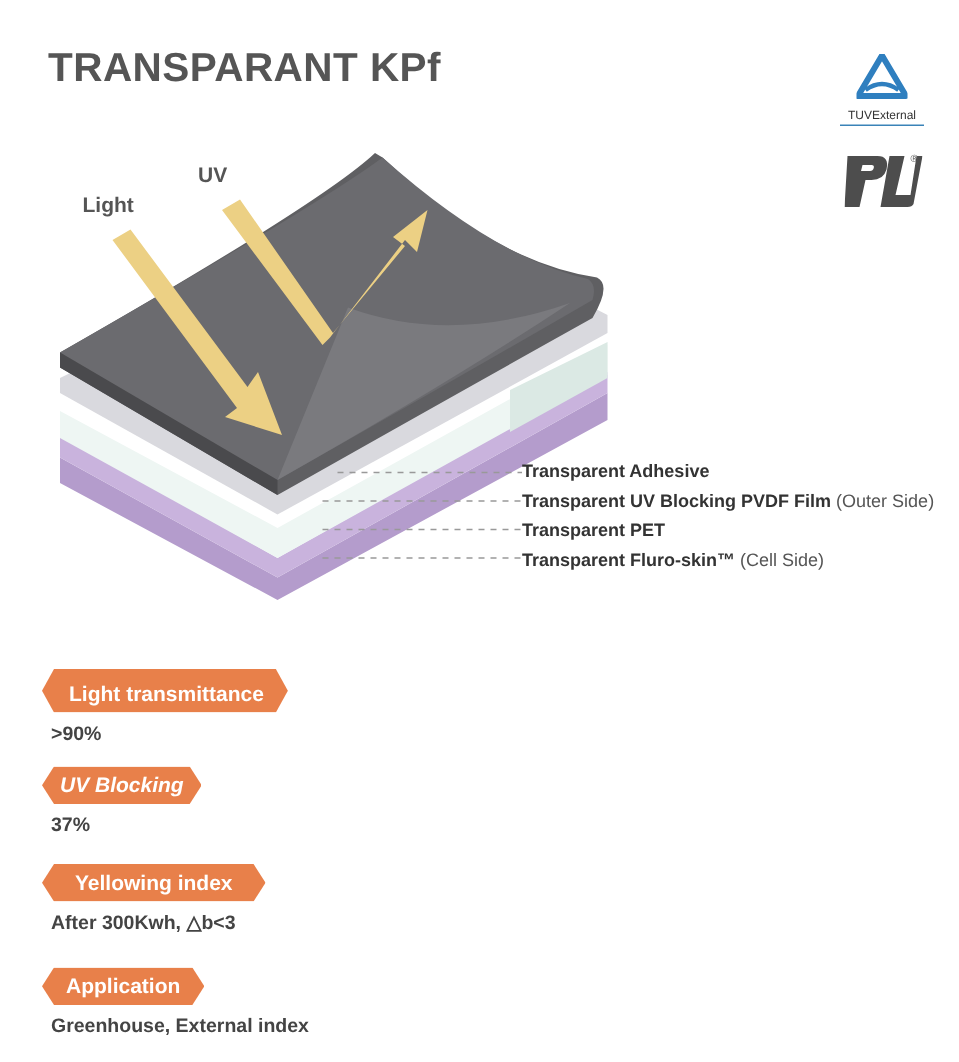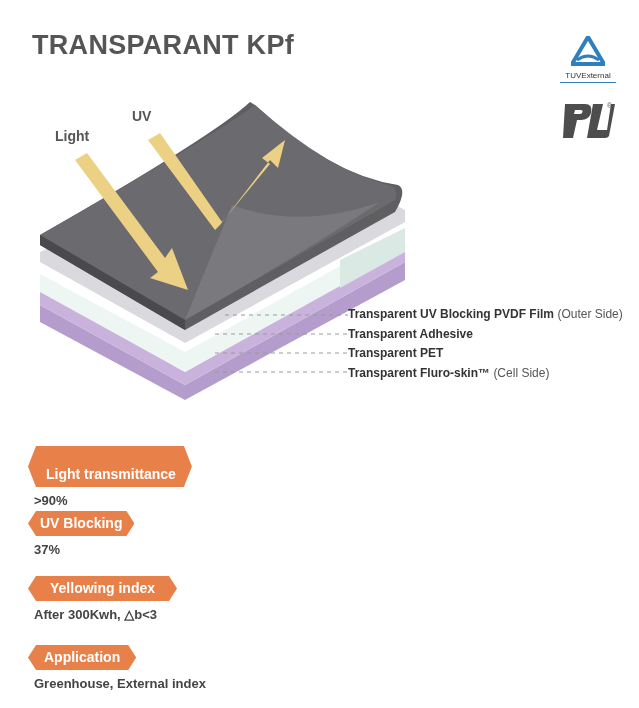--- a/index.html
+++ b/index.html
@@ -11,21 +11,21 @@
   .tuv-line { height:1px; background:#3a83b8; margin:2px 2px 0 2px; }
   .ul-logo { position:absolute; left:563px; top:100px; }
   .diagram { position:absolute; left:0; top:90px; width:420px; height:320px; }
   .ray-label { position:absolute; font-size:14px; font-weight:bold; color:#555; }
   .layer-labels { position:absolute; left:348px; top:305px; }
   .layer-label { font-size:12px; color:#333; height:19.5px; line-height:19.5px; white-space:nowrap; }
   .layer-label b { font-weight:bold; }
   .layer-label span.paren { font-weight:normal; color:#555; }
   .props { position:absolute; left:28px; top:446px; }
   .prop { position:relative; }
-  .badge { display:inline-block; background:#e8804a; color:#fff; font-weight:bold; font-size:14px; height:25px; line-height:25px; padding:16px 16px 0 18px;
+  .badge { display:inline-block; background:#e8804a; color:#fff; font-weight:bold; font-size:14px; height:25px; line-height:25px; padding:4px 16px 0 18px;
     clip-path:polygon(8px 0, calc(100% - 8px) 0, 100% 50%, calc(100% - 8px) 100%, 8px 100%, 0 50%); }
   .prop-value { font-size:13px; color:#444; margin-top:6px; margin-left:6px;font-weight:bold; }
 </style>
 </head>
 <body>
 
 <div class="title">TRANSPARANT KPf</div>
 
 <div class="cert">
   <svg width="34" height="30" viewBox="0 0 34 30">
@@ -67,33 +67,33 @@
     <line x1="225" y1="315" x2="348" y2="315" stroke="#999" stroke-dasharray="4,4" stroke-width="1"></line>
     <line x1="215" y1="334" x2="348" y2="334" stroke="#999" stroke-dasharray="4,4" stroke-width="1"></line>
     <line x1="215" y1="353" x2="348" y2="353" stroke="#999" stroke-dasharray="4,4" stroke-width="1"></line>
     <line x1="215" y1="372" x2="348" y2="372" stroke="#999" stroke-dasharray="4,4" stroke-width="1"></line>
   </svg>
   <div class="ray-label" style="left:55px;top:38px;">Light</div>
   <div class="ray-label" style="left:132px;top:18px;">UV</div>
 </div>
 
 <div class="layer-labels">
+  <div class="layer-label"><b>Transparent Adhesive</b></div>
   <div class="layer-label"><b>Transparent UV Blocking PVDF Film</b> <span class="paren">(Outer Side)</span></div>
-  <div class="layer-label"><b>Transparent Adhesive</b></div>
   <div class="layer-label"><b>Transparent PET</b></div>
   <div class="layer-label"><b>Transparent Fluro-skin™</b> <span class="paren">(Cell Side)</span></div>
 </div>
 
 <div class="props">
   <div class="prop" style="height:65px;">
     <div class="badge">Light transmittance</div>
     <div class="prop-value">&gt;90%</div>
   </div>
   <div class="prop" style="height:65px;">
-    <div class="badge" style="padding:0 12px 0 12px;">UV Blocking</div>
+    <div class="badge" style="padding:0 12px 0 12px;font-style:italic;">UV Blocking</div>
     <div class="prop-value">37%</div>
   </div>
   <div class="prop" style="height:69px;">
     <div class="badge" style="padding:0 22px 0 22px;">Yellowing index</div>
     <div class="prop-value">After 300Kwh, △b&lt;3</div>
   </div>
   <div class="prop">
     <div class="badge" style="padding:0 16px 0 16px;">Application</div>
     <div class="prop-value">Greenhouse, External index</div>
   </div>

